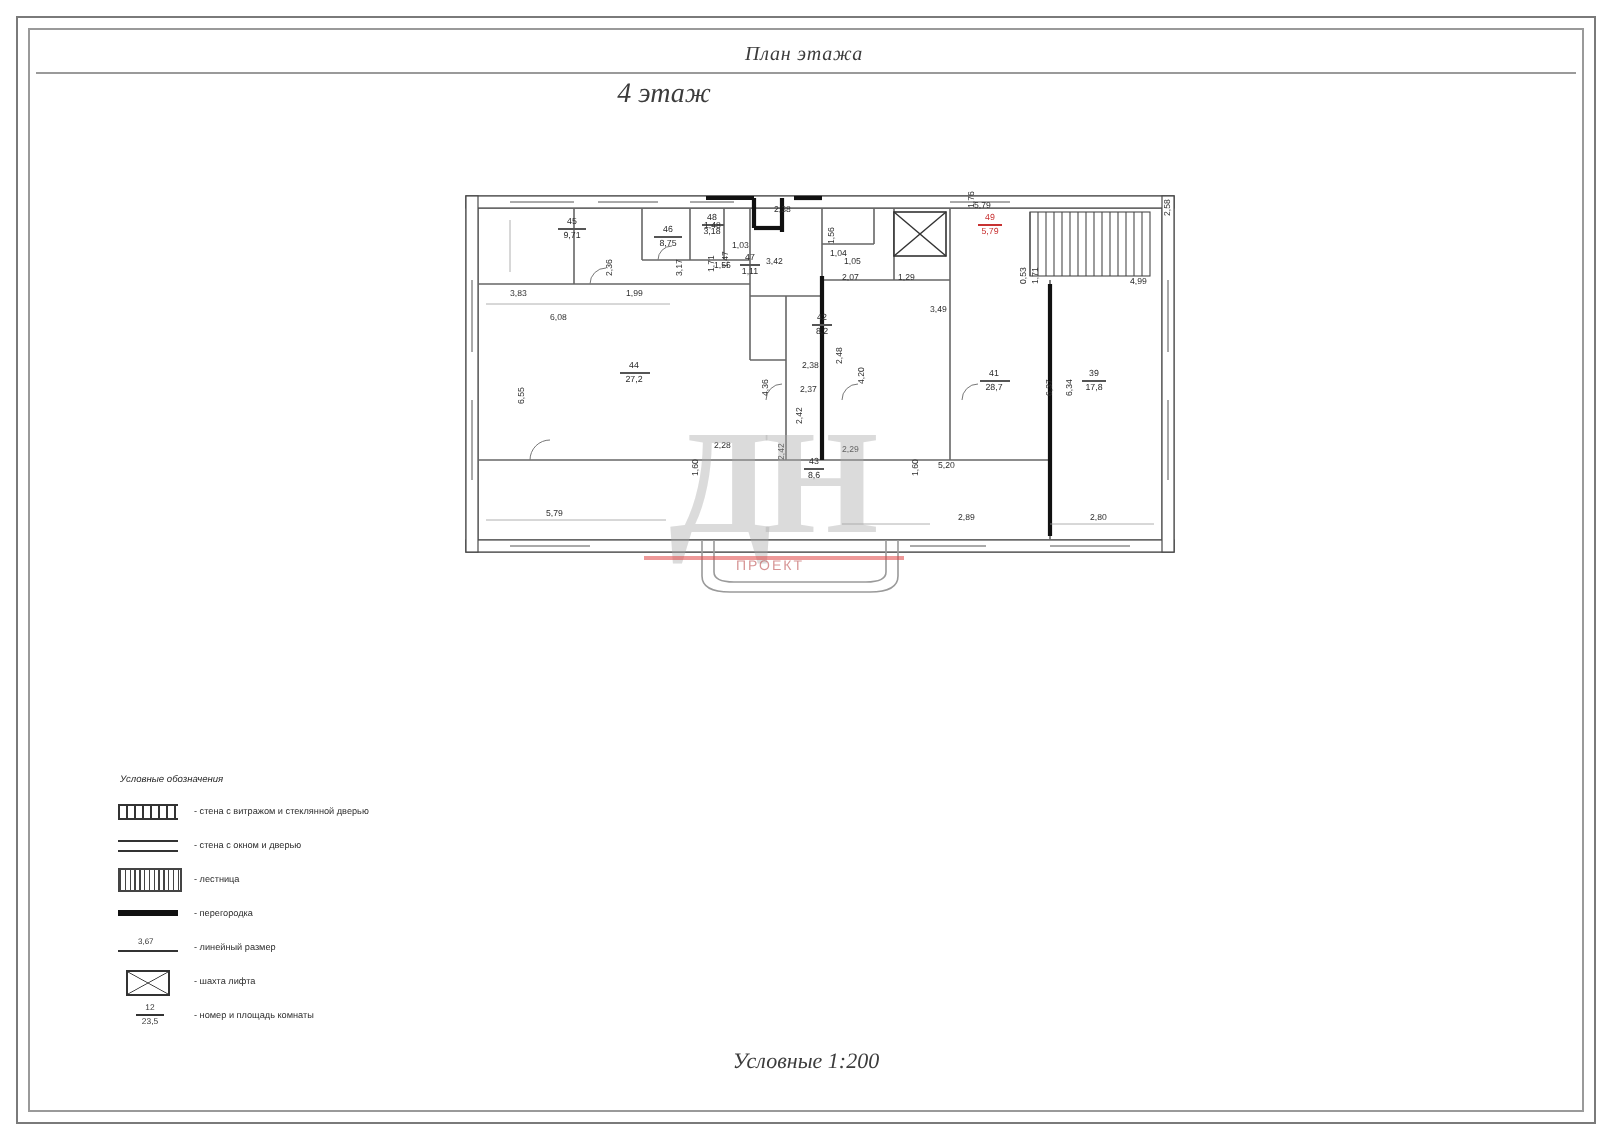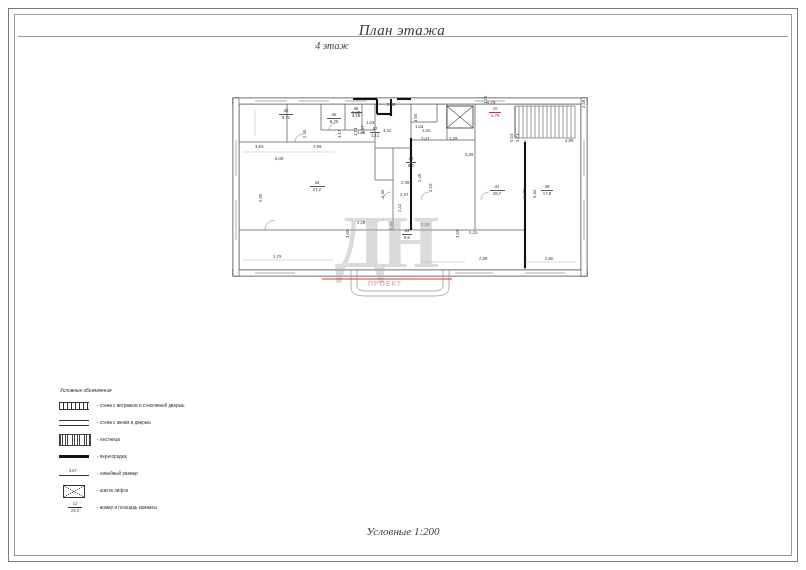--- a/index.html
+++ b/index.html
@@ -40,33 +40,33 @@
   }
   
   .title-main {
     position: absolute;
     left: 0;
     top: 22px;
     width: 804px;
     text-align: center;
     font-family: "Liberation Serif", serif;
     font-style: italic;
-    font-size: 15px;
+    font-size: 10px;
     color: #3c3c3c;
     letter-spacing: 0.4px;
   }
   .title-sub {
     position: absolute;
     left: 0;
     top: 40px;
     width: 664px;
     text-align: center;
     font-family: "Liberation Serif", serif;
     font-style: italic;
-    font-size: 10px;
+    font-size: 14px;
     color: #3c3c3c;
   }
   .title-rule {
     position: absolute;
     left: 18px;
     top: 36px;
     width: 770px;
     height: 1px;
     background: #9a9a9a;
   }

